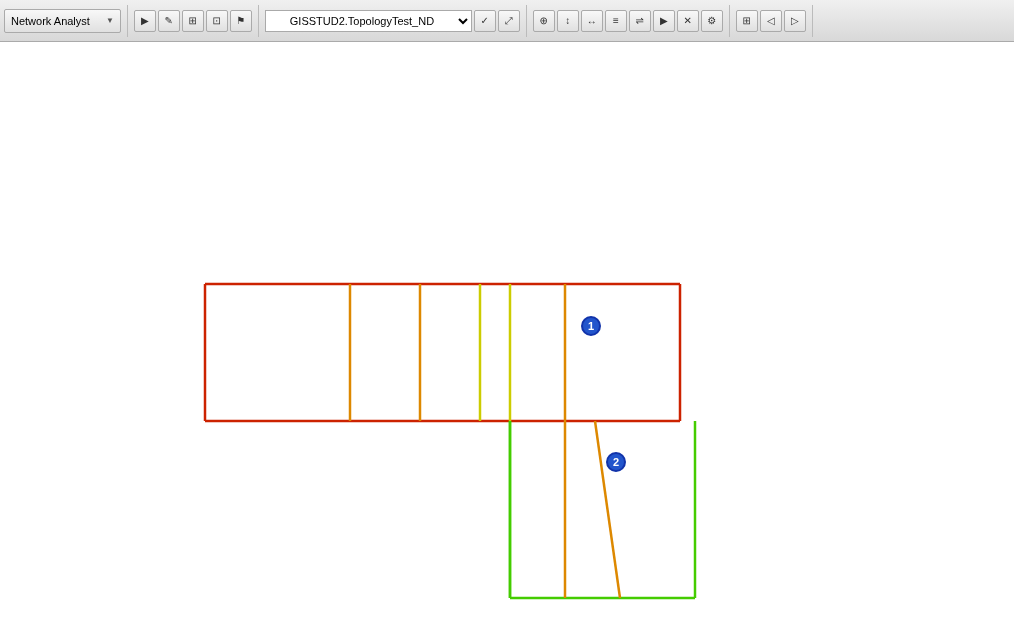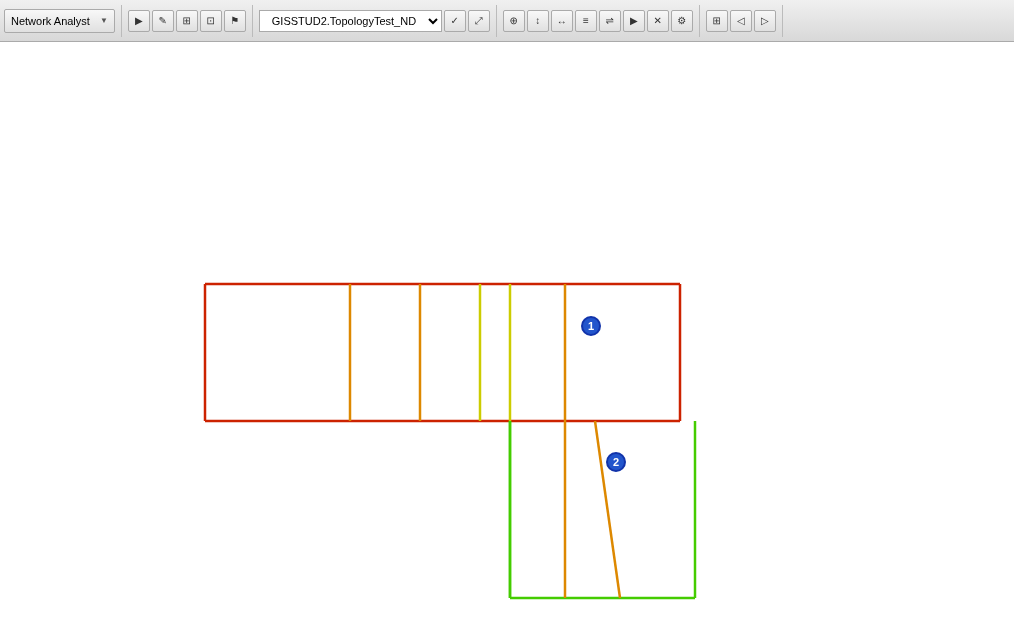--- a/index.html
+++ b/index.html
@@ -44,34 +44,34 @@
     .network-analyst-btn {
       display: flex;
       align-items: center;
       height: 24px;
       background: linear-gradient(to bottom, #f8f8f8, #e0e0e0);
       border: 1px solid #aaa;
       border-radius: 2px;
       padding: 0 6px;
       cursor: pointer;
       font-size: 11px;
-      gap: 10px;
+      gap: 16px;
     }
 
     .dropdown-arrow {
       font-size: 8px;
       color: #555;
     }
 
     .topology-select {
       height: 22px;
       font-size: 11px;
       border: 1px solid #aaa;
       background: white;
-      padding: 0 8px;
+      padding: 0 20px;
       min-width: 180px;
     }
 
     
     #canvas {
       width: 1014px;
       height: 601px;
       background: white;
       position: relative;
       overflow: hidden;

